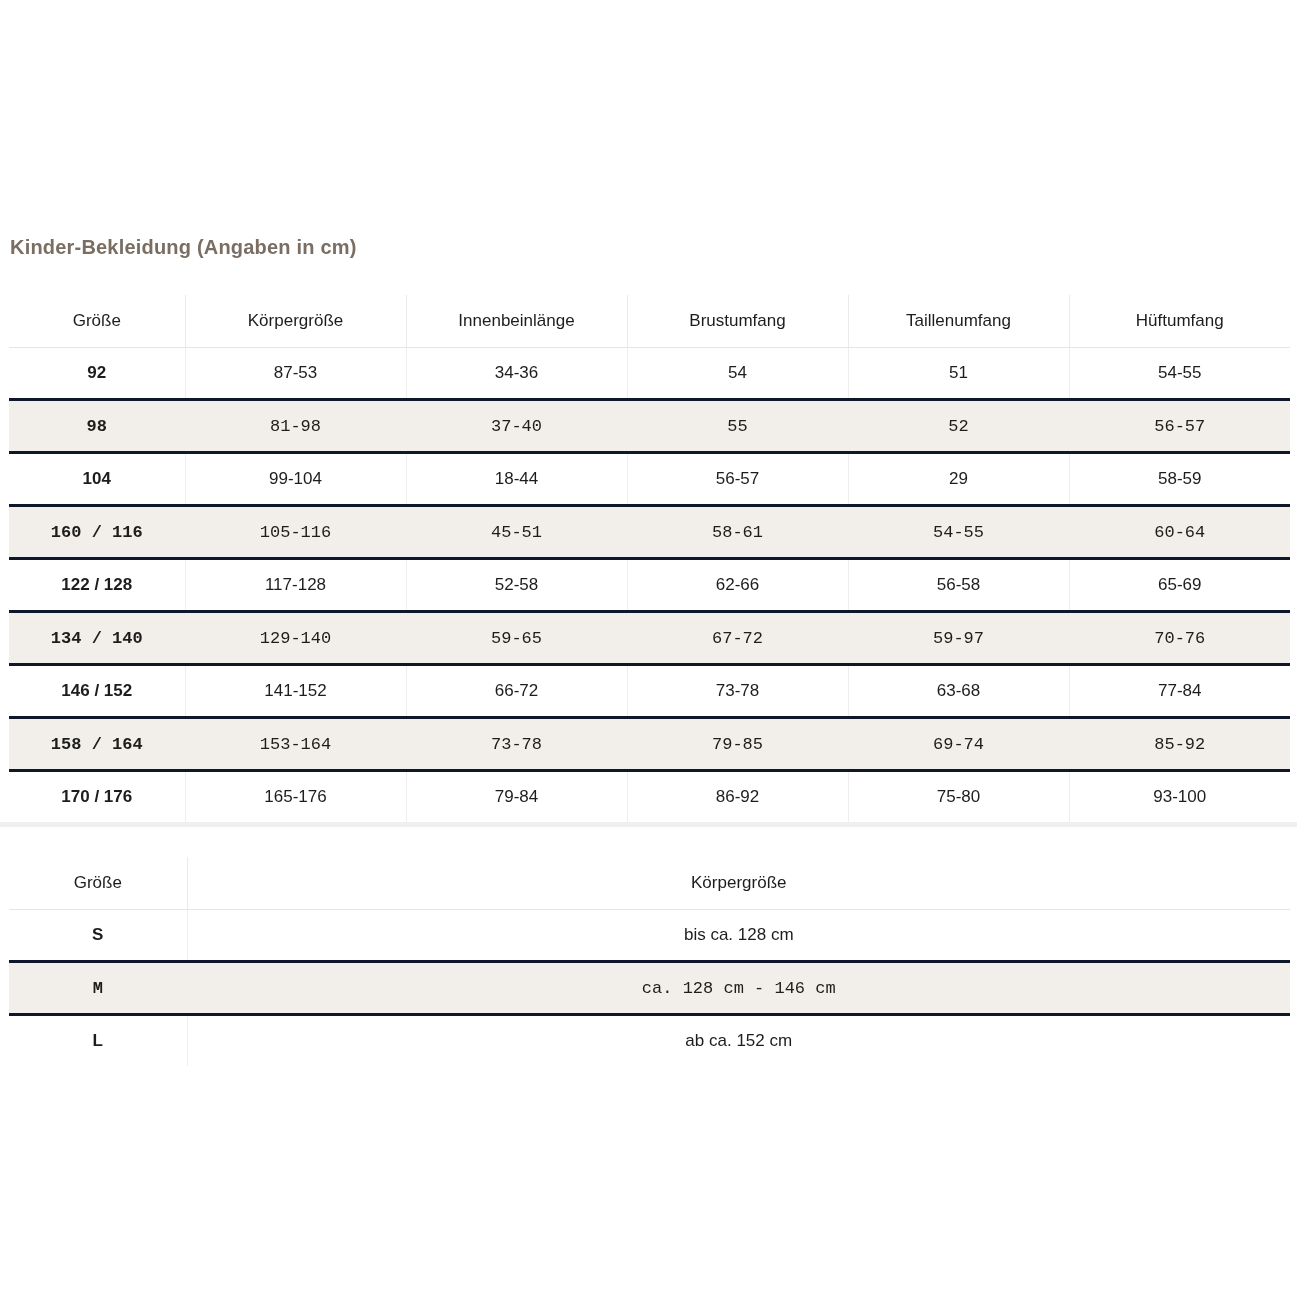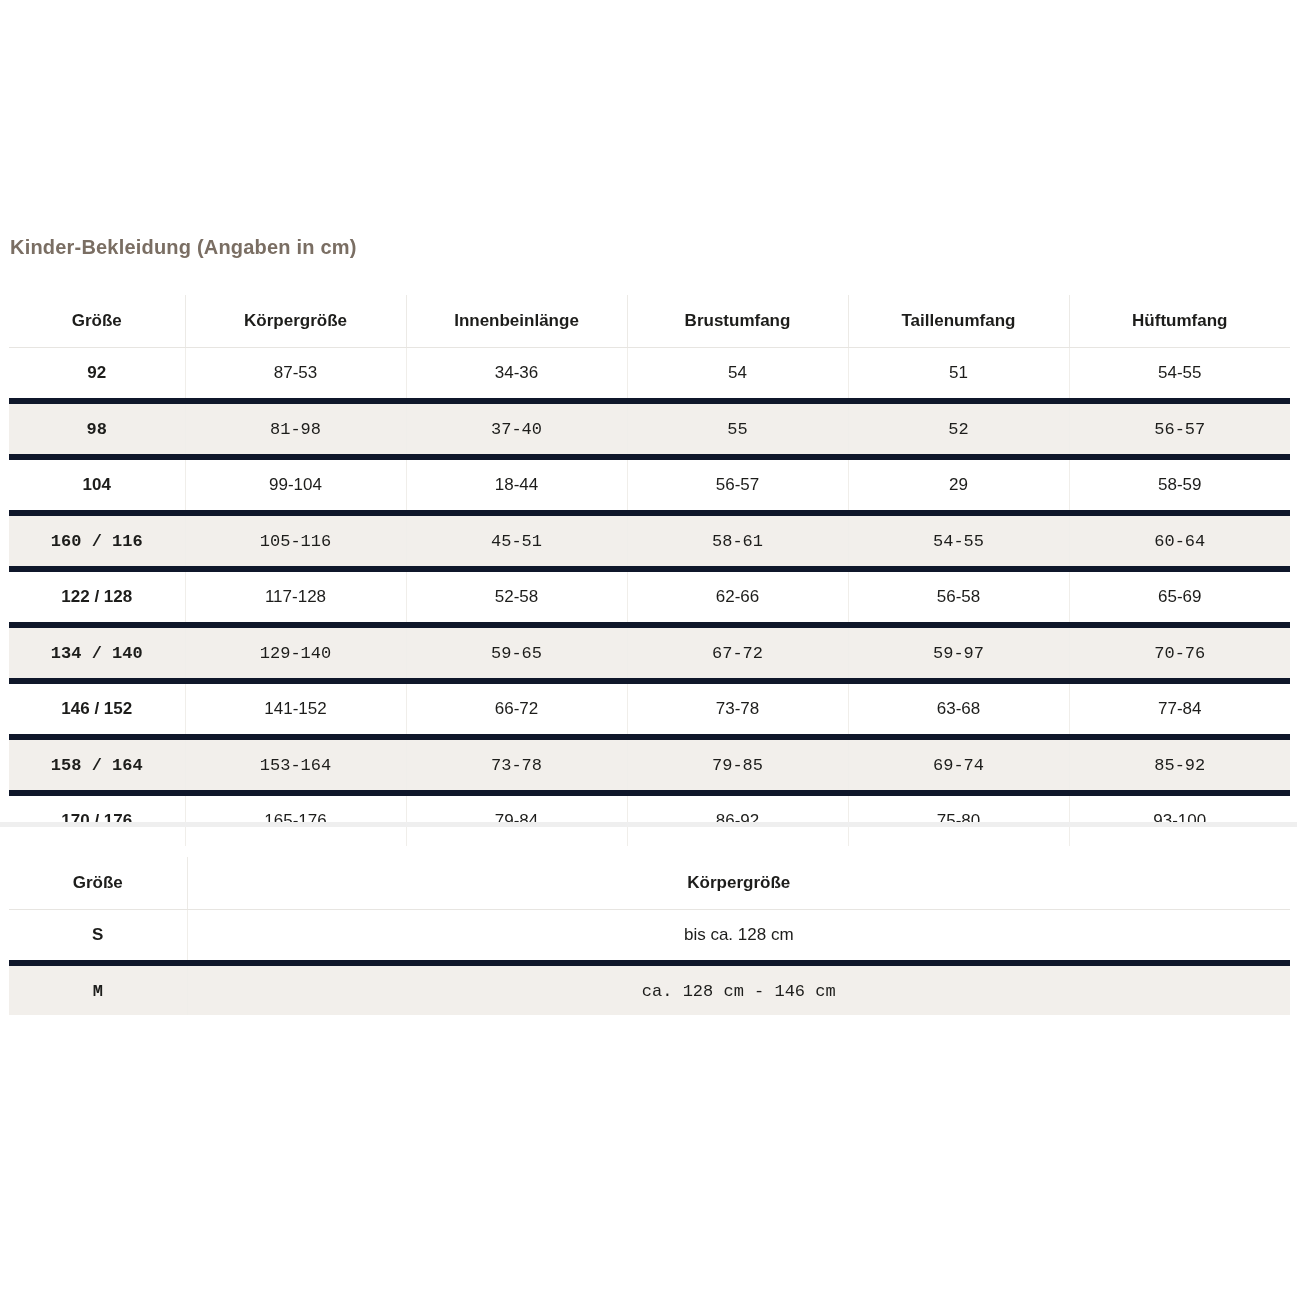--- a/index.html
+++ b/index.html
@@ -4,21 +4,21 @@
 <style>
   html, body {
     margin: 0;
     padding: 0;
     background: #ffffff;
     font-family: "Liberation Sans", "DejaVu Sans", sans-serif;
   }
   .page {
     position: relative;
     width: 1297px;
-    height: 1015px;
+    height: 1297px;
     background: #ffffff;
     overflow: hidden;
   }
   .section-title {
     position: absolute;
     left: 10px;
     top: 236px;
     font-size: 20px;
     font-weight: 700;
     color: #7a6e63;
@@ -29,34 +29,34 @@
     border-collapse: collapse;
     table-layout: fixed;
     width: 1281px;
     left: 9px;
     font-size: 17px;
     color: #1d1d1b;
   }
   #table-kids { top: 295px; }
   #table-sml  { top: 857px; }
   table.size-table th {
-    font-weight: 700;
+    font-weight: 400;
     text-align: center;
     height: 52px;
     background: #ffffff;
     border-right: 1px solid #eceae6;
     border-bottom: 1px solid #e7e5e1;
     padding: 0 6px;
   }
   table.size-table th:last-child { border-right: none; }
   table.size-table td {
     text-align: center;
     height: 50px;
     border-right: 1px solid #f0eeea;
-    border-bottom: 6px solid #0f172a;
+    border-bottom: 3px solid #0f172a;
     padding: 0 6px;
   }
   table.size-table td:last-child { border-right: none; }
   table.size-table tr:last-child td { border-bottom: none; }
   table.size-table td.first-col { font-weight: 700; }
   table.size-table tr.shaded td { background: #f2efeb; font-family: Liberation Mono, monospace; }
   #table-kids col.c-size  { width: 176px; }
   #table-kids col.c-data  { width: 221px; }
   #table-sml  col.c-size  { width: 178px; }
   .tables-divider {

